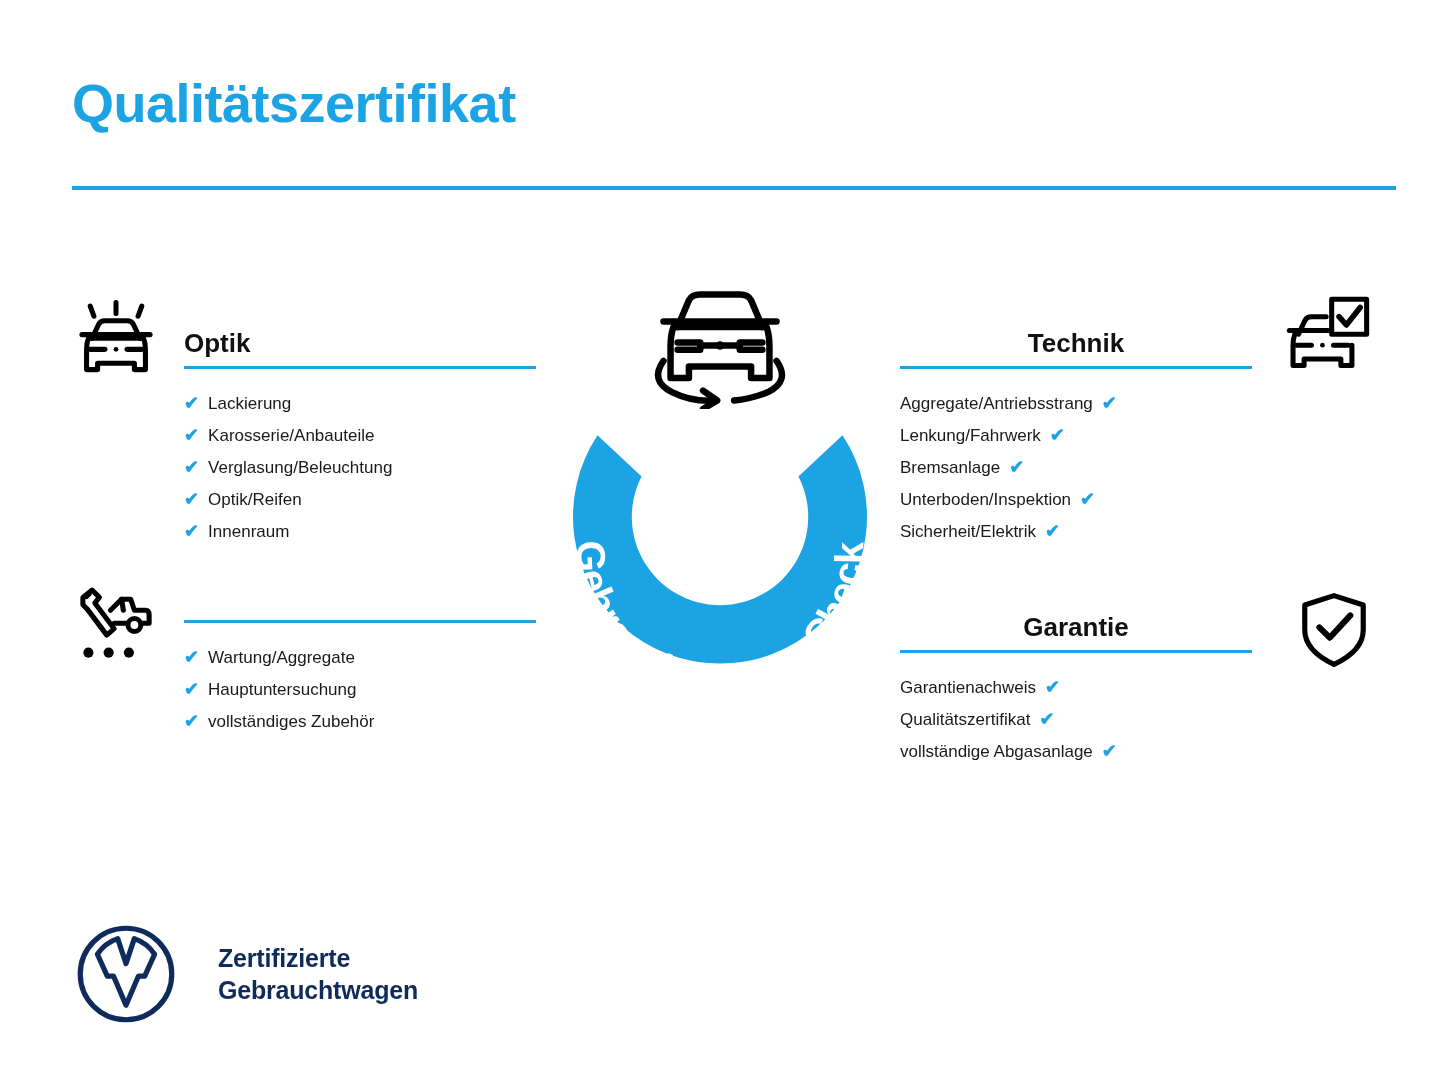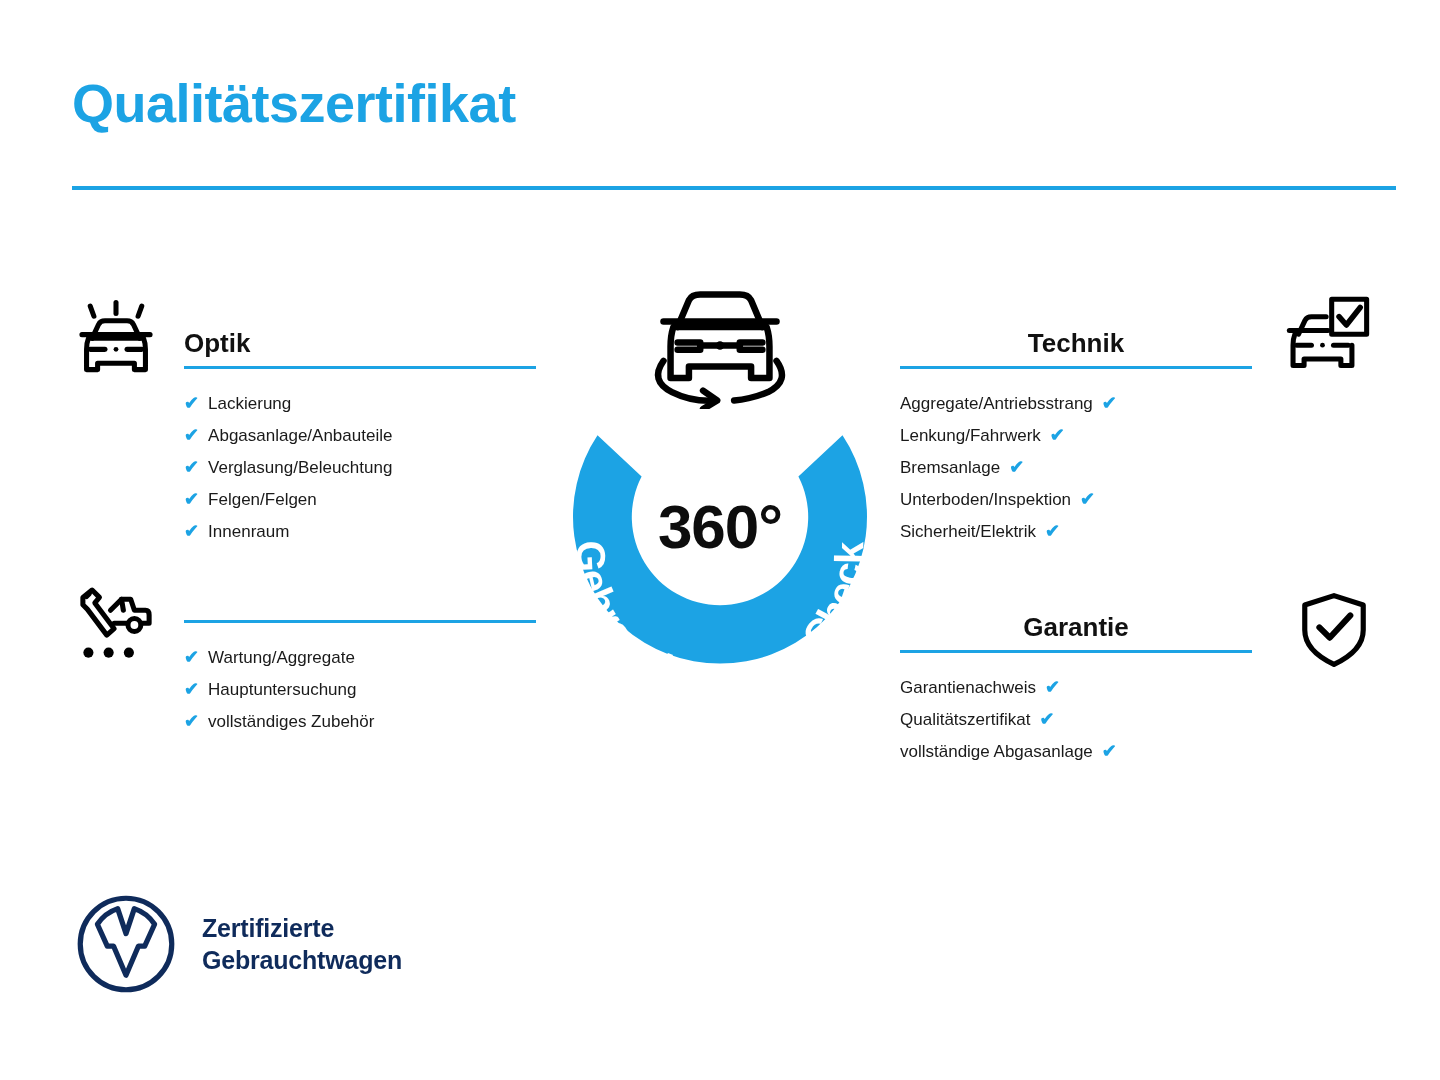--- a/index.html
+++ b/index.html
@@ -130,24 +130,24 @@
     top: -76px;
     transform: translateX(-50%);
     width: 172px;
     height: 130px;
   }
 
   
   .brand {
     position: absolute;
     left: 74px;
-    top: 892px;
+    top: 922px;
     display: flex;
     align-items: center;
-    gap: 24px;
+    gap: 40px;
   }
   .brand-mark { width: 104px; height: 104px; }
   .brand-text {
     font-size: 25px;
     font-weight: bold;
     line-height: 1.28;
     color: #0F2B5B;
     letter-spacing: -0.2px;
   }
 </style>
@@ -221,29 +221,29 @@
 <div class="col col-left sec-optik">
   <div class="sec-head">Optik</div>
   <div class="sec-rule"></div>
   <ul class="sec-list">
     <li>
         <span class="check">✔</span>
         <span>Lackierung</span>
       </li>
     <li>
         <span class="check">✔</span>
-        <span>Abgasanlage/Anbauteile</span>
+        <span>Karosserie/Anbauteile</span>
       </li>
     <li>
         <span class="check">✔</span>
         <span>Verglasung/Beleuchtung</span>
       </li>
     <li>
         <span class="check">✔</span>
-        <span>Felgen/Felgen</span>
+        <span>Optik/Reifen</span>
       </li>
     <li>
         <span class="check">✔</span>
         <span>Innenraum</span>
       </li>
   </ul>
 </div>
 
 <div class="col col-left sec-wartung">
   <div class="sec-rule"></div>
@@ -314,21 +314,20 @@
     <defs>
       <path id="curveArc" d="M 27 100 A 73 73 0 0 0 173 100"></path>
     </defs>
 
     <path d="M 37.5 41 A 75 75 0 1 0 162.5 41 L 140 62 A 45 45 0 1 1 60 62 Z" fill="#1CA3E4"></path>
     <text font-family="Liberation Sans, sans-serif" font-size="20.5" font-weight="bold" fill="#ffffff" letter-spacing="0.2">
       <textPath href="#curveArc" startOffset="50%" text-anchor="middle" id="curvedText">Gebrauchtwagen-Check</textPath>
     </text>
   </svg>
 
-  <div class="badge-360">360°</div>
 
   <svg class="badge-car" viewBox="0 0 120 92" fill="none" stroke="#000000" stroke-width="4.6" stroke-linecap="round" stroke-linejoin="round">
 
     <path d="M30 34 L38 15 Q40 11 46 11 L74 11 Q80 11 82 15 L90 34"></path>
 
     <line x1="20" y1="30" x2="100" y2="30"></line>
 
     <path d="M27 34 Q25 40 25 48 L25 70 L38 70 L38 62 L82 62 L82 70 L95 70 L95 48 Q95 40 93 34 Z"></path>
 
     <path d="M30 45 L46 45 L46 50 L30 50"></path>

